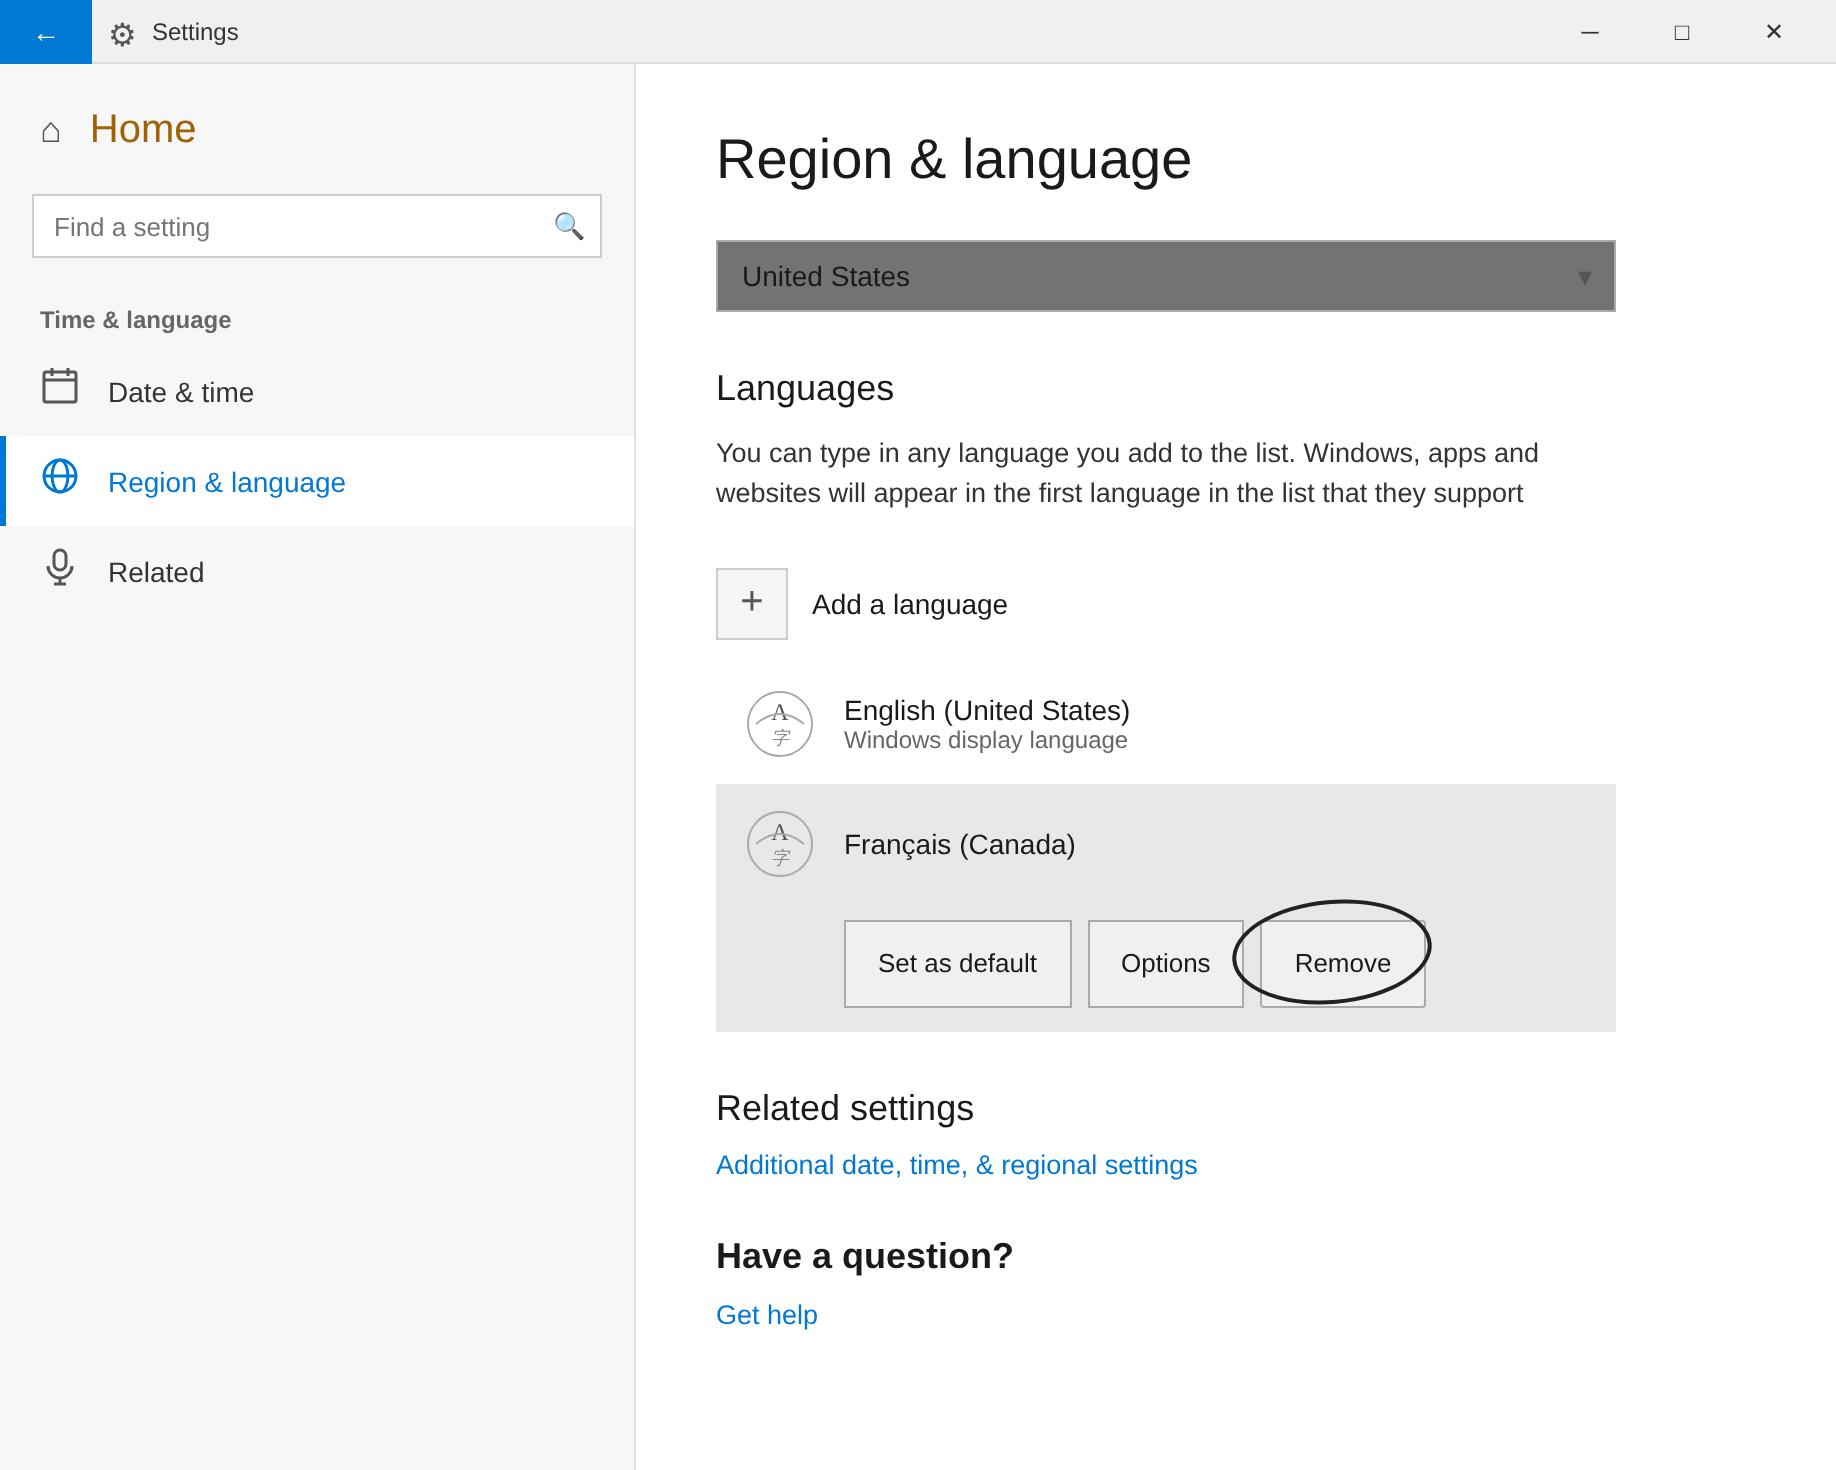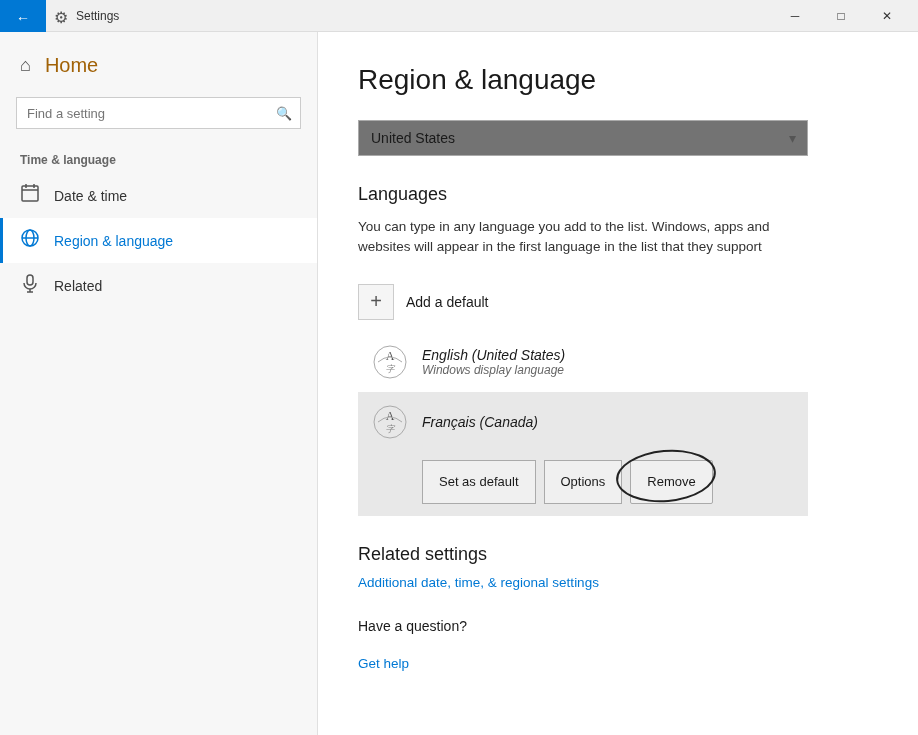--- a/index.html
+++ b/index.html
@@ -250,21 +250,20 @@
       align-items: center;
       justify-content: center;
       flex-shrink: 0;
     }
     .lang-icon svg {
       width: 36px;
       height: 36px;
     }
     .lang-info {
       flex: 1;
-      font-style: italic;
     }
     .lang-name {
       font-size: 14px;
       color: #1a1a1a;
       display: block;
     }
     .lang-sub {
       font-size: 12px;
       color: #666;
       display: block;
@@ -304,25 +303,25 @@
     .related-link {
       color: #0078d4;
       font-size: 13.5px;
       text-decoration: none;
       cursor: pointer;
       display: block;
       margin-bottom: 6px;
     }
 
     .have-question-title {
-      font-size: 14px;
-      font-weight: 400;
+      font-size: 18px;
+      font-weight: 700;
       color: #1a1a1a;
       margin-top: 28px;
-      margin-bottom: 20px;
+      margin-bottom: 10px;
     }
     .get-help-link {
       color: #0078d4;
       font-size: 13.5px;
       text-decoration: none;
       cursor: pointer;
     }
 
     
     .btn-remove-wrapper {
@@ -424,21 +423,21 @@
       <span class="country-dropdown-arrow">▾</span>
     </div>
 
     
     <h2 class="section-title">Languages</h2>
     <p class="languages-desc">You can type in any language you add to the list. Windows, apps and websites will appear in the first language in the list that they support</p>
 
     
     <div class="add-language-btn">
       <div class="add-lang-icon">+</div>
-      <span class="add-lang-label">Add a default</span>
+      <span class="add-lang-label">Add a language</span>
     </div>
 
     
     <div class="language-item">
       <div class="lang-icon">
         <svg viewBox="0 0 36 36" fill="none">
           <circle cx="18" cy="18" r="16" stroke="#aaa" stroke-width="1" fill="none"></circle>
           <text x="18" y="16" text-anchor="middle" font-size="12" fill="#555" font-family="serif">A</text>
           <text x="18" y="28" text-anchor="middle" font-size="9" fill="#888" font-family="serif" font-style="italic">字</text>
           <path d="M6 18 Q18 8 30 18" stroke="#aaa" stroke-width="1" fill="none"></path>

